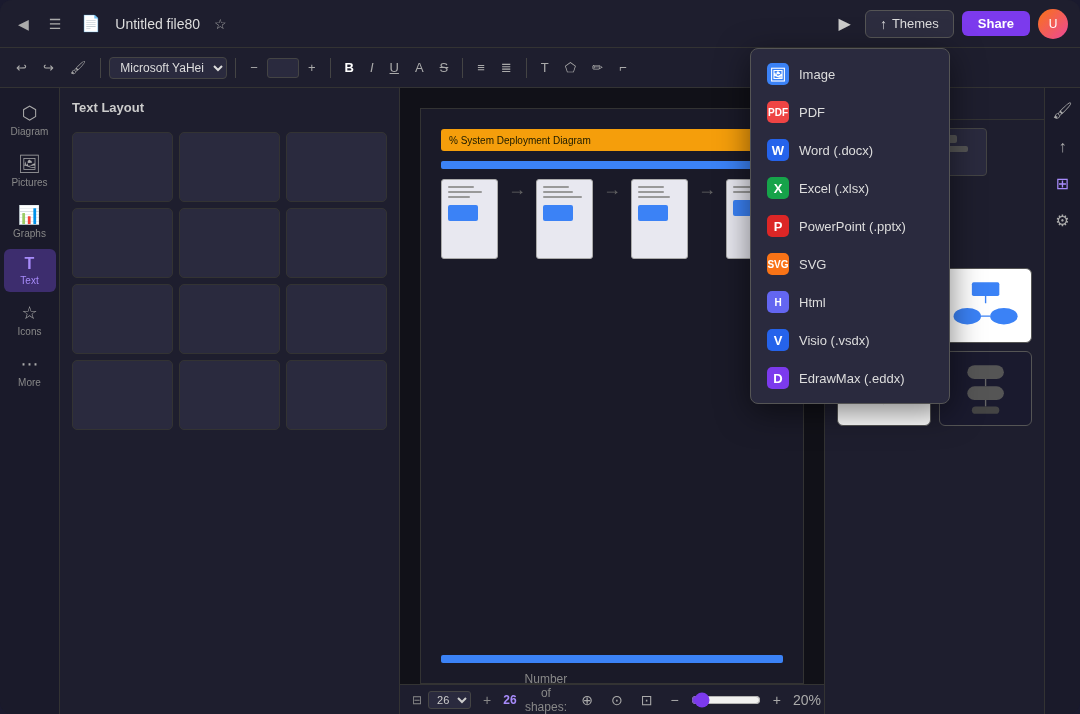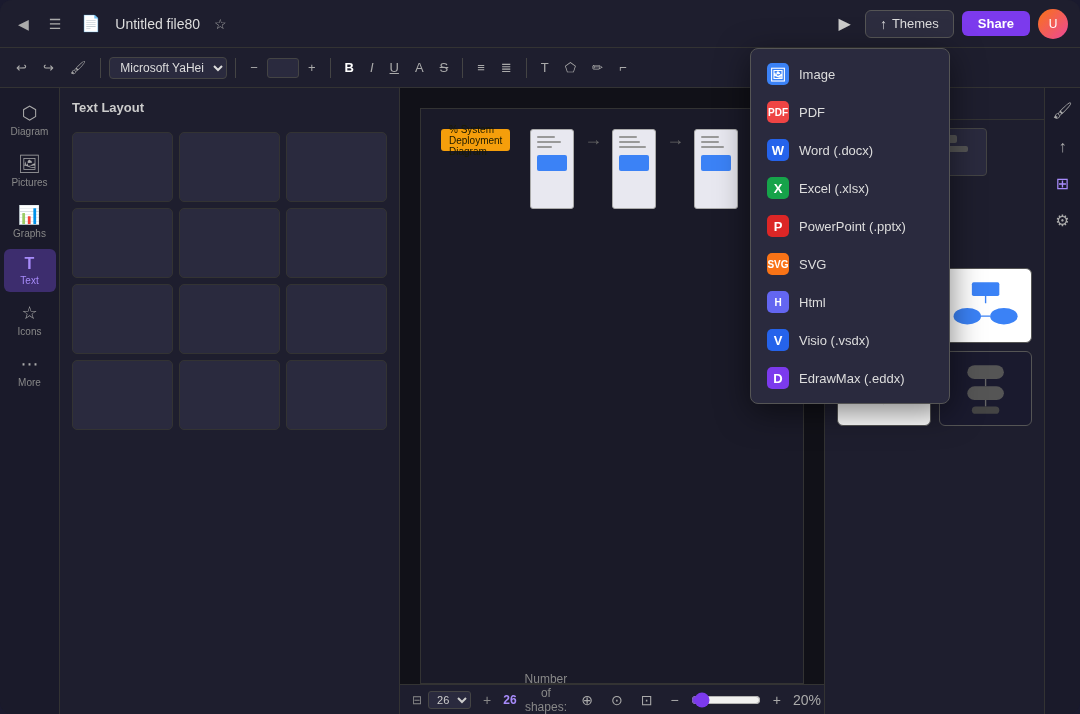--- a/index.html
+++ b/index.html
@@ -261,21 +261,21 @@
       border: 1px solid #333;
       width: 100%;
       height: 100%;
       position: relative;
       overflow: hidden;
     }
     .canvas-inner {
       padding: 20px;
       height: 100%;
       display: flex;
-      flex-direction: row;
+      flex-direction: column;
       gap: 10px;
     }
     .canvas-header-bar {
       background: #f59e0b;
       height: 22px;
       border-radius: 3px;
       display: flex;
       align-items: center;
       padding: 0 8px;
       font-size: 10px;

